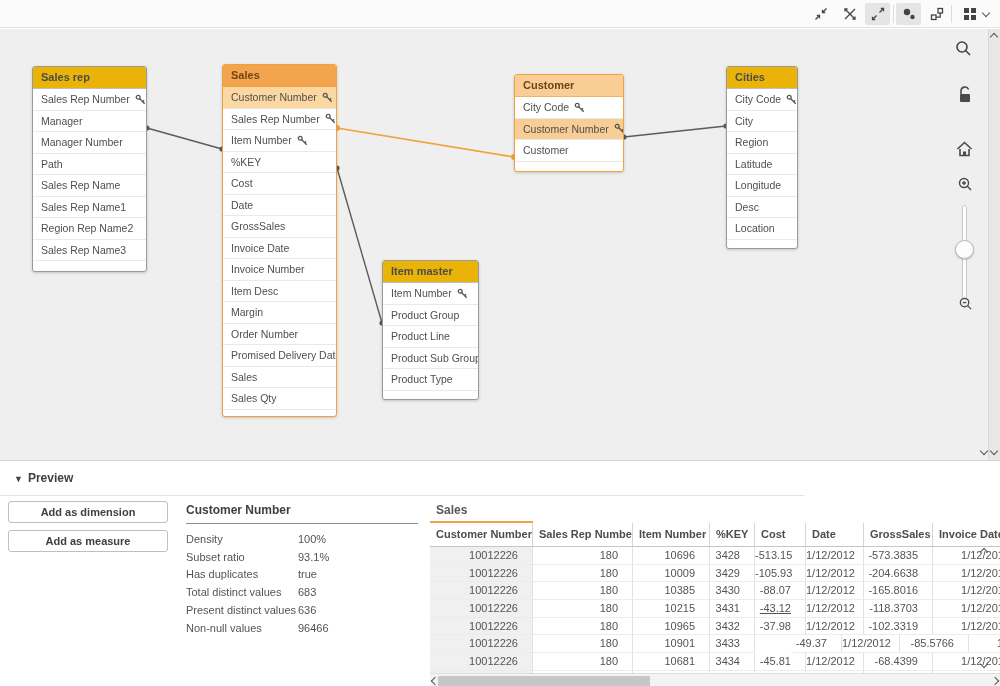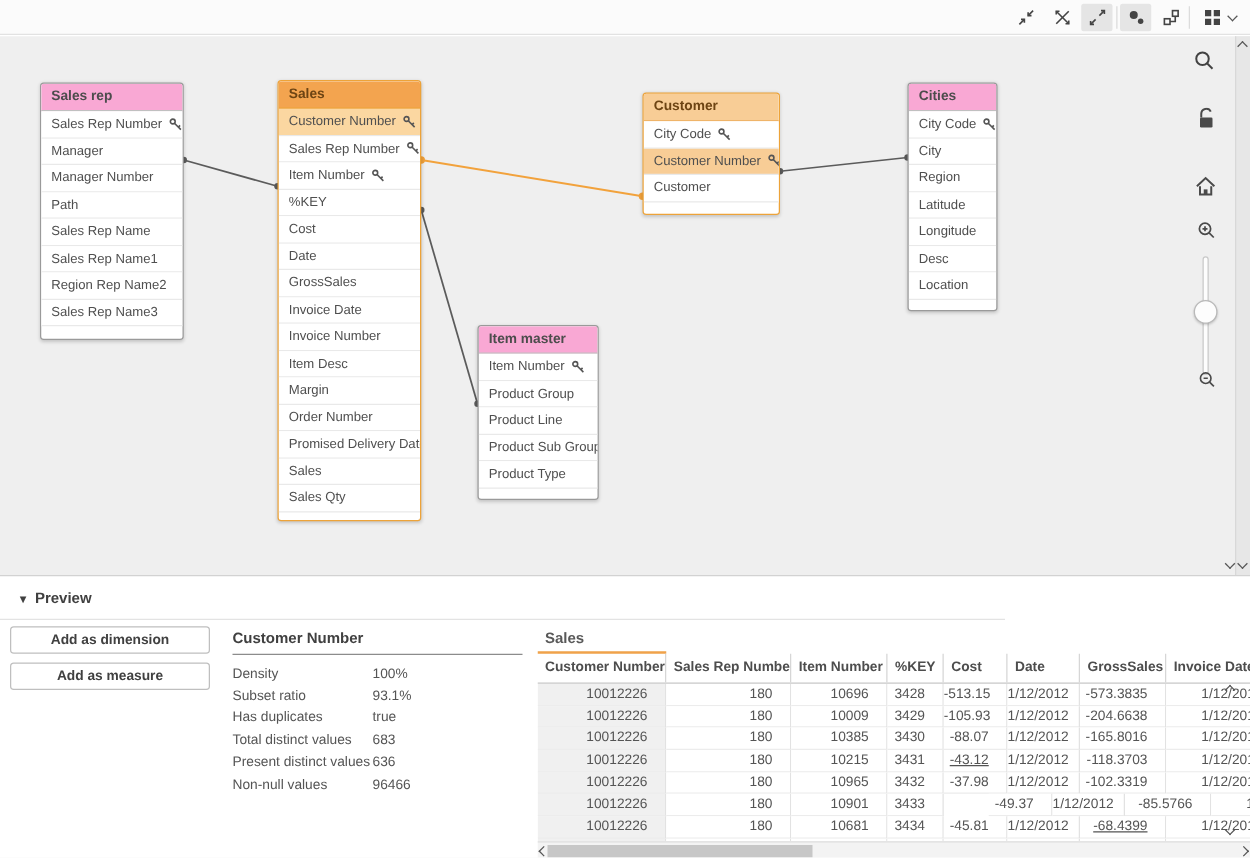--- a/index.html
+++ b/index.html
@@ -14,21 +14,21 @@
   .tb-ic.active { background:#e5e5e5; }
   .tb-sep { position:absolute; top:5px; width:1px; height:18px; background:#dcdcdc; }
 
   
   #canvas { position:absolute; left:0; top:29px; width:1000px; height:431px; background:#efefef; }
   #connectors { position:absolute; left:0; top:0; pointer-events:none; }
 
   .dm-table { position:absolute; background:#fff; border:1px solid #9a9a9a; border-radius:3px;
     box-shadow:0 1px 3px rgba(0,0,0,.18); overflow:hidden; }
   .dm-header { height:22px; line-height:21px; padding-left:8px; font-size:11px; font-weight:bold;
-    color:#4c4c4c; background:#f9a8d4; border-bottom:1px solid #c0c0c0; cursor:move; }
+    color:#4c4c4c; background:#eab308; border-bottom:1px solid #c0c0c0; cursor:move; }
   .dm-field { height:21.5px; display:flex; align-items:center; gap:5px; padding-left:8px;
     font-size:10.5px; color:#4f4f4f; border-bottom:1px solid #e9e9e9; background:#fff; cursor:pointer;
     white-space:nowrap; }
   .dm-table.sel { border-color:#eda339; }
   .dm-table.sel .dm-header { background:#f3a44f; color:#6d4413; border-bottom-color:#eda339; }
   .dm-table.sel .dm-field.hl { background:#fbd7a1; }
   .dm-table.rel { border-color:#eda339; }
   .dm-table.rel .dm-header { background:#f8cd96; color:#6d4413; border-bottom-color:#efb469; }
   .dm-table.rel .dm-field.hl { background:#f8cd96; }
   .key-ic { flex:0 0 auto; display:inline-flex; }
@@ -519,21 +519,21 @@
           <div class="d-cell" style="width: 69px;">-85.5766</div>
           <div class="d-cell" style="width: 92px;">1/12/2012</div>
         </div>
         <div class="d-row">
           <div class="d-cell first" style="width: 103px;">10012226</div>
           <div class="d-cell" style="width: 100px;">180</div>
           <div class="d-cell" style="width: 77px;">10681</div>
           <div class="d-cell" style="width: 45px;">3434</div>
           <div class="d-cell" style="width: 51px;">-45.81</div>
           <div class="d-cell" style="width: 58px;">1/12/2012</div>
-          <div class="d-cell" style="width: 69px; text-decoration: underline;">-68.4399</div>
+          <div class="d-cell" style="width: 69px;">-68.4399</div>
           <div class="d-cell" style="width: 92px;">1/12/2012</div>
         </div>
         <div class="d-row">
           <div class="d-cell first" style="width: 103px;">10012226</div>
           <div class="d-cell" style="width: 100px;">180</div>
           <div class="d-cell" style="width: 77px;">10992</div>
           <div class="d-cell" style="width: 45px;">3435</div>
           <div class="d-cell" style="width: 51px;">-40.58</div>
           <div class="d-cell" style="width: 58px;">1/12/2012</div>
           <div class="d-cell" style="width: 69px;">-67.0938</div>

